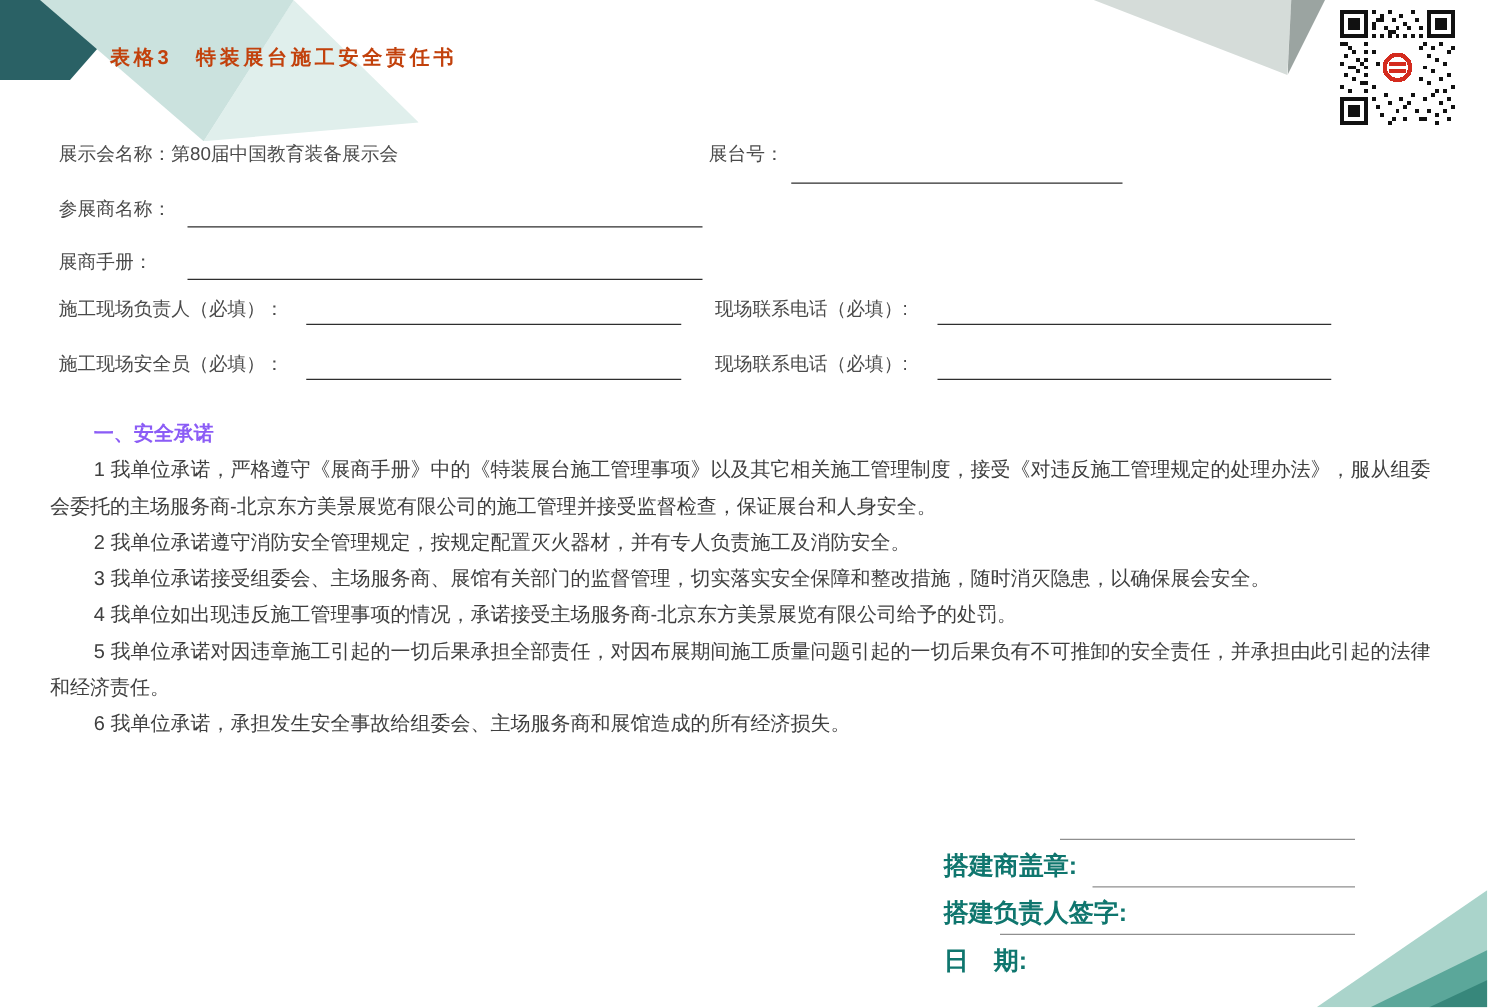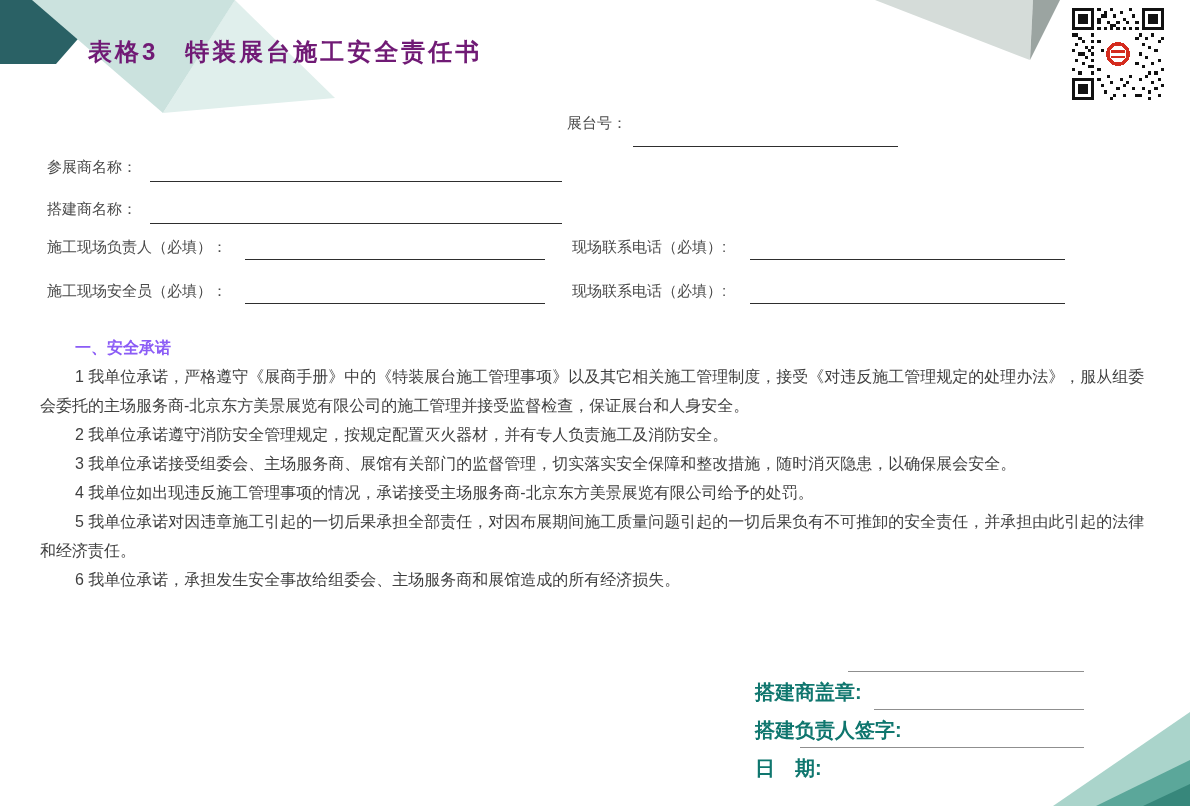--- a/index.html
+++ b/index.html
@@ -20,22 +20,22 @@
   .tr-gray{left:1030px;top:0;width:30px;height:60px;background:#9ba4a1;
     clip-path:polygon(10% 0,100% 0,0 100%);}
   .br-band1{left:1053px;top:712px;width:137px;height:94px;background:#aad4cb;
     clip-path:polygon(0 100%,100% 0,100% 100%);}
   .br-band2{left:1096px;top:760px;width:94px;height:46px;background:#5ba79a;
     clip-path:polygon(0 100%,100% 0,100% 100%);}
   .br-band3{left:1143px;top:784px;width:47px;height:22px;background:#37877b;
     clip-path:polygon(0 100%,100% 0,100% 100%);}
   
   .doc-title{
-    position:absolute;left:88px;top:36px;font-size:24px;font-weight:bold;
-    color:#701a75;letter-spacing:3px;white-space:nowrap;
+    position:absolute;left:88px;top:36px;font-size:16px;font-weight:bold;
+    color:#c2410c;letter-spacing:3px;white-space:nowrap;
   }
   .qr{position:absolute;left:1072px;top:8px;width:92px;height:92px;}
   
   .flabel{position:absolute;font-size:15px;color:#4a4a4a;white-space:nowrap;}
   .fvalue{color:#4a4a4a;}
   .fline{position:absolute;height:0;border-bottom:1px solid #2e2e2e;}
   
   .body-block{position:absolute;left:40px;top:333px;width:1118px;}
   .bline{font-size:16px;line-height:29px;color:#3f3f3f;white-space:nowrap;}
   .bline.indent{padding-left:35px;}
@@ -178,27 +178,30 @@
         <circle cx="14.5" cy="14.5" r="4.4" fill="#ffffff"></circle>
         <circle cx="14.5" cy="14.5" r="3.2" fill="none" stroke="#d42b1e" stroke-width="1.1"></circle>
         <rect x="12.4" y="13.2" width="4.2" height="0.9" fill="#d42b1e"></rect>
         <rect x="12.4" y="15.0" width="4.2" height="0.9" fill="#d42b1e"></rect>
       </g>
     </svg>
   </div>
 
   <div class="doc-title">表格3　特装展台施工安全责任书</div>
 
+  <div class="flabel" style="left:47px;top:114px;">
+    <span>展示会名称：</span><span class="fvalue">第80届中国教育装备展示会</span>
+  </div>
   <div class="flabel" style="left:567px;top:114px;">展台号：</div>
   <div class="fline" style="left:633px;top:146px;width:265px;"></div>
 
   <div class="flabel" style="left:47px;top:158px;">参展商名称：</div>
   <div class="fline" style="left:150px;top:181px;width:412px;"></div>
 
-  <div class="flabel" style="left:47px;top:200px;">搭建商名称：</div>
+  <div class="flabel" style="left:47px;top:200px;">展商手册：</div>
   <div class="fline" style="left:150px;top:223px;width:412px;"></div>
 
   <div class="flabel" style="left:47px;top:238px;text-align:right;">施工现场负责人（必填）：</div>
   <div class="fline" style="left:245px;top:259px;width:300px;"></div>
   <div class="flabel" style="left:572px;top:238px;">现场联系电话（必填）:</div>
   <div class="fline" style="left:750px;top:259px;width:315px;"></div>
 
   <div class="flabel" style="left:47px;top:282px;">施工现场安全员（必填）：</div>
   <div class="fline" style="left:245px;top:303px;width:300px;"></div>
   <div class="flabel" style="left:572px;top:282px;">现场联系电话（必填）:</div>

